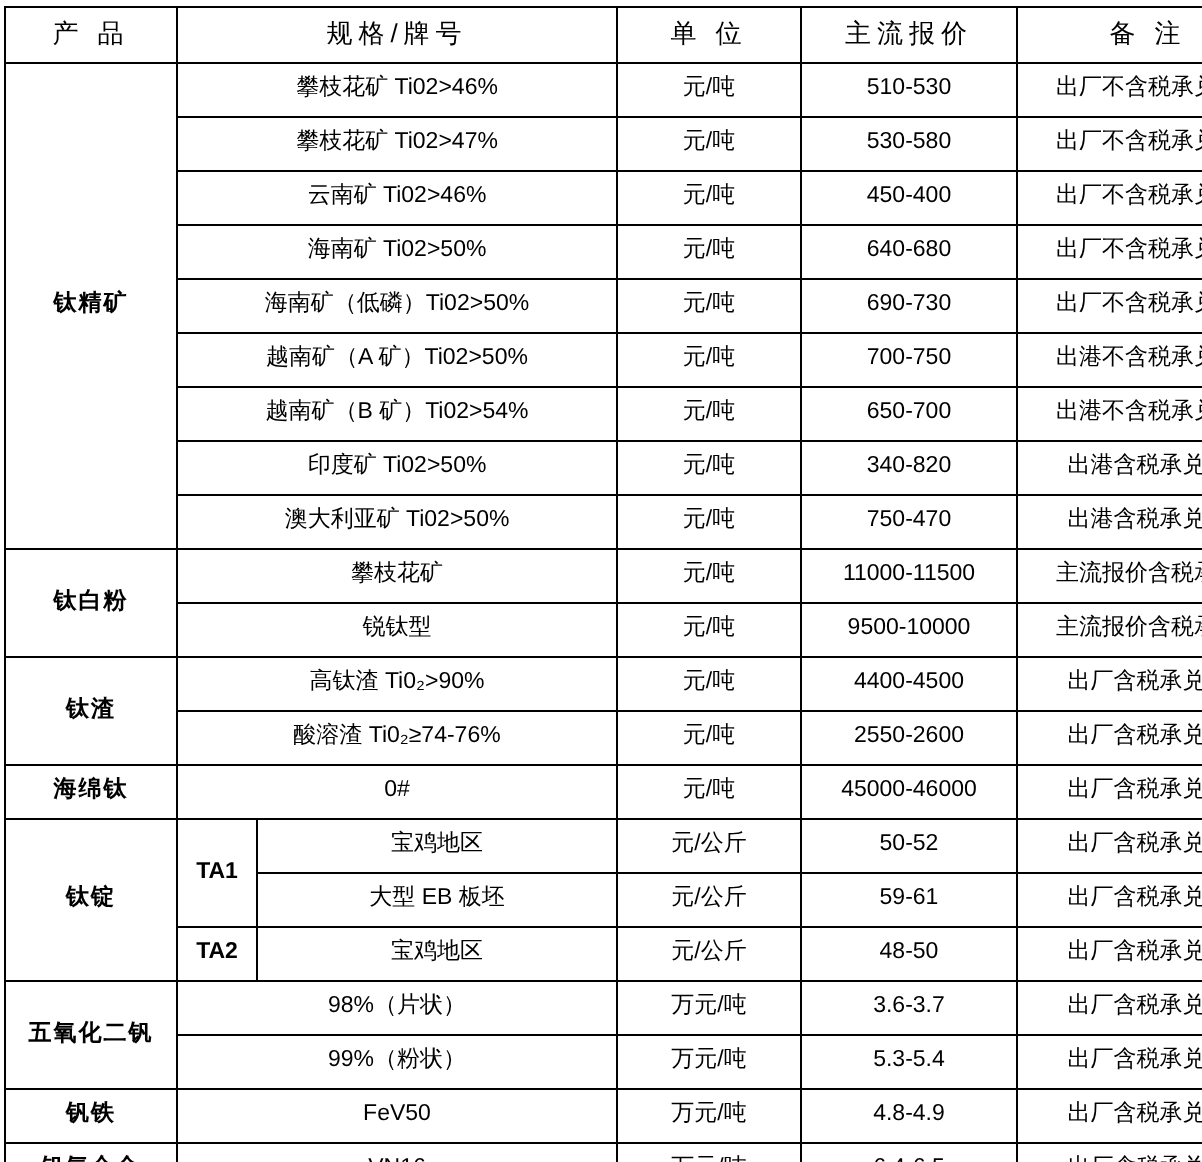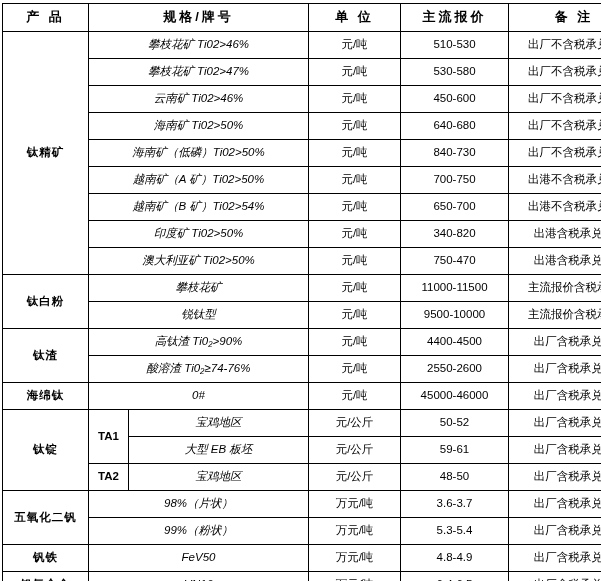--- a/index.html
+++ b/index.html
@@ -25,38 +25,37 @@
     text-align: center;
     vertical-align: middle;
     padding: 0 1px;
     line-height: 1.15;
     height: 27px;
     box-sizing: border-box;
     white-space: nowrap;
     overflow: hidden;
   }
   #price-table tr.header-row td {
-    font-weight: bold;
+    font-weight: normal;
     font-size: 13px;
     letter-spacing: 3px;
     height: 28px;
     margin-top: 12px;
   }
   .cat-cell {
     font-weight: bold;
     font-size: 13px;
     letter-spacing: 1px;
   }
   .grade-cell {
     font-size: 11.5px;
     font-weight: bold;
   }
   .spec-cell {
     font-size: 11.5px;
-    font-style: italic;
   }
   .unit-cell, .price-cell, .note-cell {
     font-size: 11.5px;
   }
   
   col.c-cat   { width: 86px; }
   col.c-gradelabel { width: 40px; }
   col.c-spec  { width: 180px; }
   col.c-unit  { width: 92px; }
   col.c-price { width: 108px; }
@@ -91,33 +90,33 @@
       </tr>
       <tr>
         <td class="spec-cell" colspan="2">攀枝花矿 Ti02&gt;47%</td>
         <td class="unit-cell">元/吨</td>
         <td class="price-cell">530-580</td>
         <td class="note-cell">出厂不含税承兑价</td>
       </tr>
       <tr>
         <td class="spec-cell" colspan="2">云南矿 Ti02&gt;46%</td>
         <td class="unit-cell">元/吨</td>
-        <td class="price-cell">450-600</td>
+        <td class="price-cell">450-400</td>
         <td class="note-cell">出厂不含税承兑价</td>
       </tr>
       <tr>
         <td class="spec-cell" colspan="2">海南矿 Ti02&gt;50%</td>
         <td class="unit-cell">元/吨</td>
         <td class="price-cell">640-680</td>
         <td class="note-cell">出厂不含税承兑价</td>
       </tr>
       <tr>
         <td class="spec-cell" colspan="2">海南矿（低磷）Ti02&gt;50%</td>
         <td class="unit-cell">元/吨</td>
-        <td class="price-cell">840-730</td>
+        <td class="price-cell">690-730</td>
         <td class="note-cell">出厂不含税承兑价</td>
       </tr>
       <tr>
         <td class="spec-cell" colspan="2">越南矿（A 矿）Ti02&gt;50%</td>
         <td class="unit-cell">元/吨</td>
         <td class="price-cell">700-750</td>
         <td class="note-cell">出港不含税承兑价</td>
       </tr>
       <tr>
         <td class="spec-cell" colspan="2">越南矿（B 矿）Ti02&gt;54%</td>

